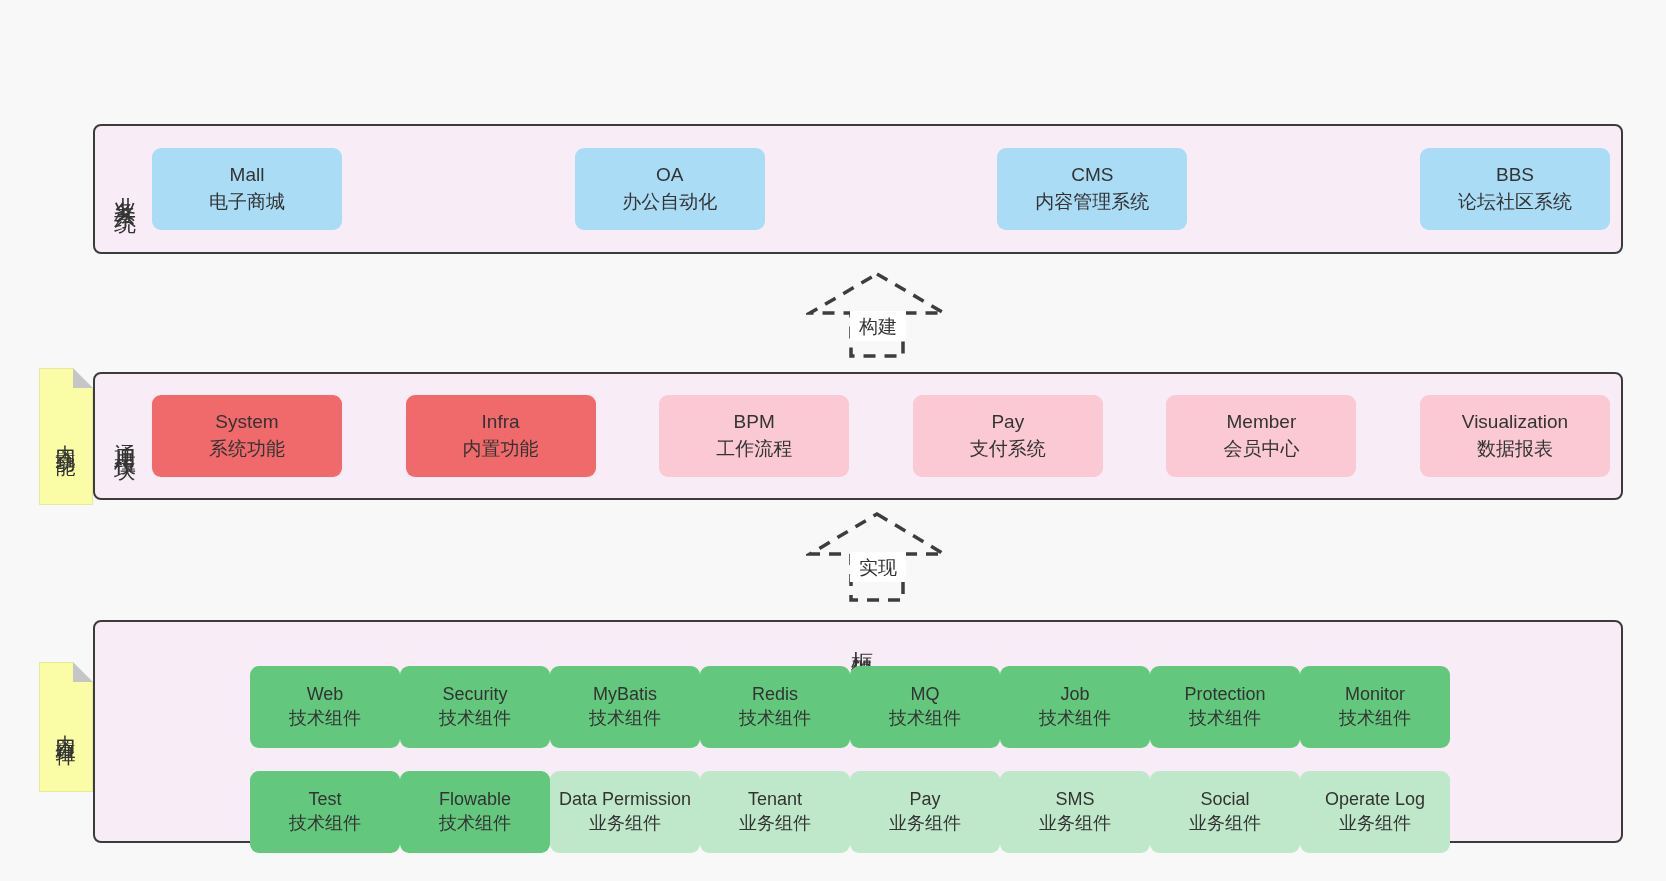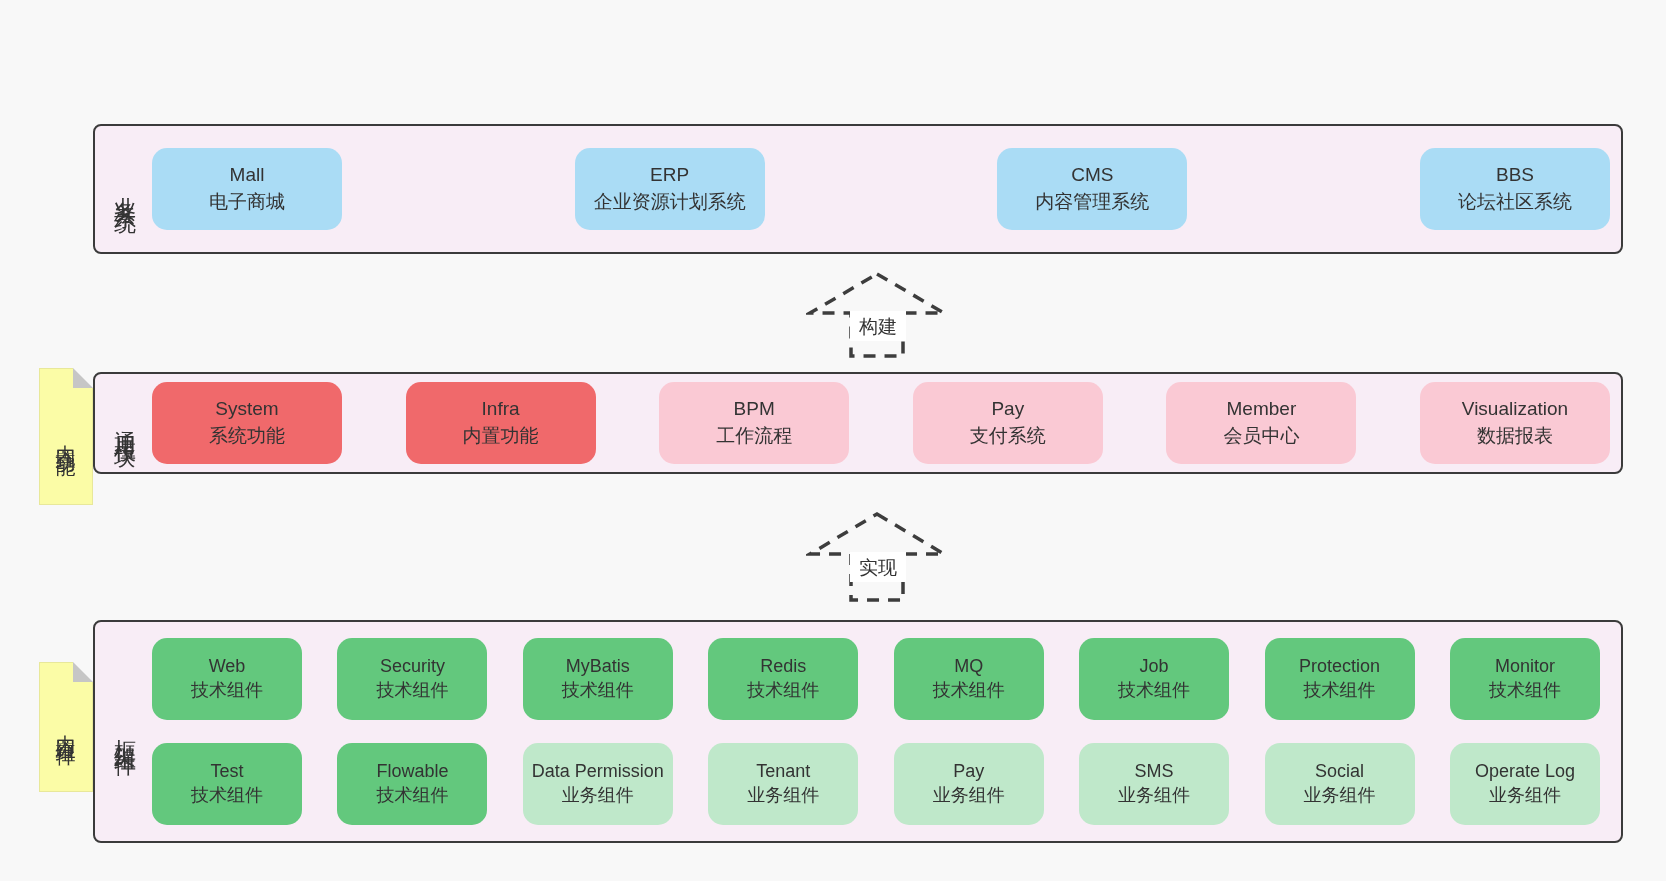--- a/index.html
+++ b/index.html
@@ -16,36 +16,36 @@
     font-family:"Liberation Sans","DejaVu Sans",sans-serif;
     color:var(--c-text);
   }
   .section{
     position:absolute; left:93px; width:1530px;
     background:var(--c-panel);
     border:2px solid var(--c-border); border-radius:8px;
     display:flex; align-items:center; z-index:2;
   }
   #section-business{top:124px; height:130px;}
-  #section-modules{top:372px; height:102px;}
-  #section-components{top:620px; height:223px;}
+  #section-modules{top:372px; height:128px;}
+  #section-components{top:620px; height:223px;flex-direction:column;}
 
   .v-label{flex:0 0 44px; margin-left:8px; display:flex; justify-content:center; align-items:center; align-self:stretch;}
   .v-label span{
     writing-mode:vertical-lr; text-orientation:upright;
     font-size:22px; letter-spacing:5px; color:var(--c-text); line-height:1;
   }
 
   .boxes{flex:1; display:flex; justify-content:space-between; align-items:center; padding:0 11px 0 5px;}
   .boxes-grid{flex:1; display:flex; flex-direction:column; gap:23px; padding:0 21px 0 5px;}
   .boxes-grid .boxes{padding:0;}
 
   .box{
     display:flex; flex-direction:column; align-items:center; justify-content:center;
-    border-radius:15px; text-align:center;
+    border-radius:9px; text-align:center;
     font-size:19px; line-height:1.42; color:var(--c-text);
     width:190px; height:82px;
   }
   #section-components .box{width:150px; height:82px; font-size:18px; line-height:1.32; padding:0 4px;}
   .box.blue{background:var(--c-blue);}
   .box.red{background:var(--c-red);}
   .box.pink{background:var(--c-pink);}
   .box.green{background:var(--c-green);}
   .box.green-light{background:var(--c-green-light);}
 
@@ -79,22 +79,22 @@
 <div class="section" id="section-business">
   <div class="v-label">
       <span>业务系统</span>
     </div>
   <div class="boxes">
     <div class="box blue">
       <span>Mall</span>
       <span>电子商城</span>
     </div>
     <div class="box blue">
-      <span>ERP</span>
-      <span>企业资源计划系统</span>
+      <span>OA</span>
+      <span>办公自动化</span>
     </div>
     <div class="box blue">
       <span>CMS</span>
       <span>内容管理系统</span>
     </div>
     <div class="box blue">
       <span>BBS</span>
       <span>论坛社区系统</span>
     </div>
   </div>

